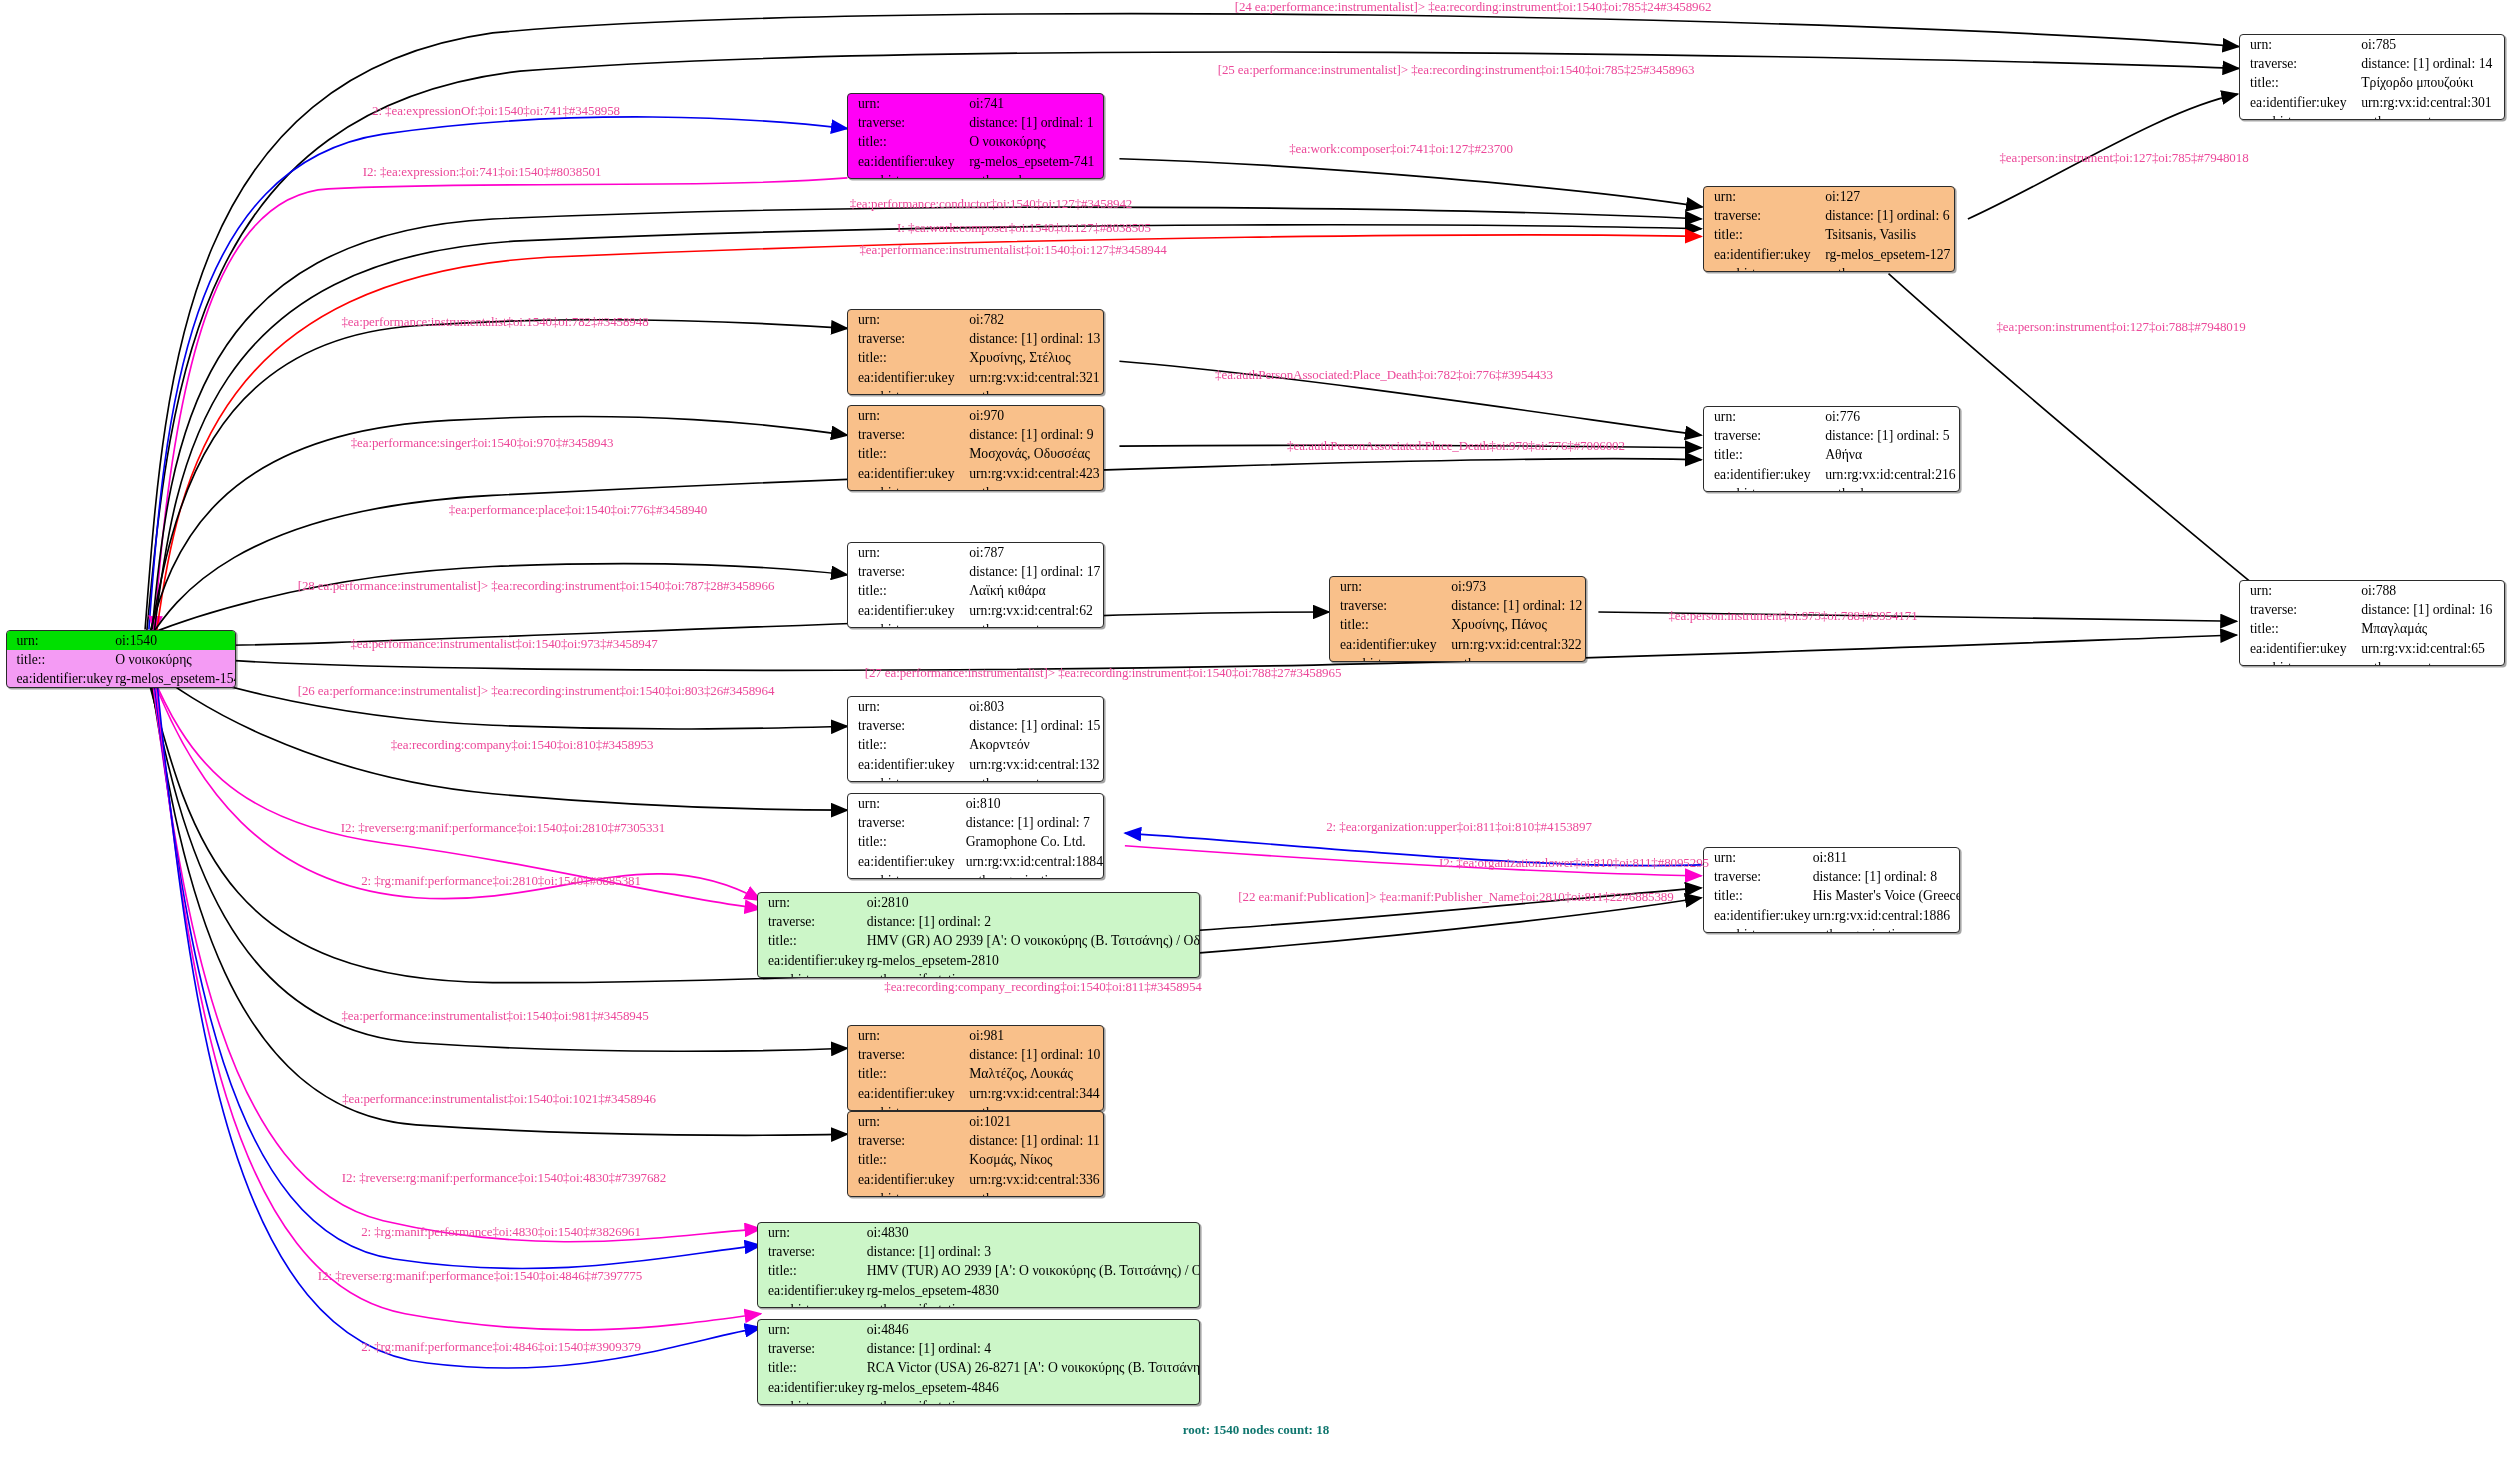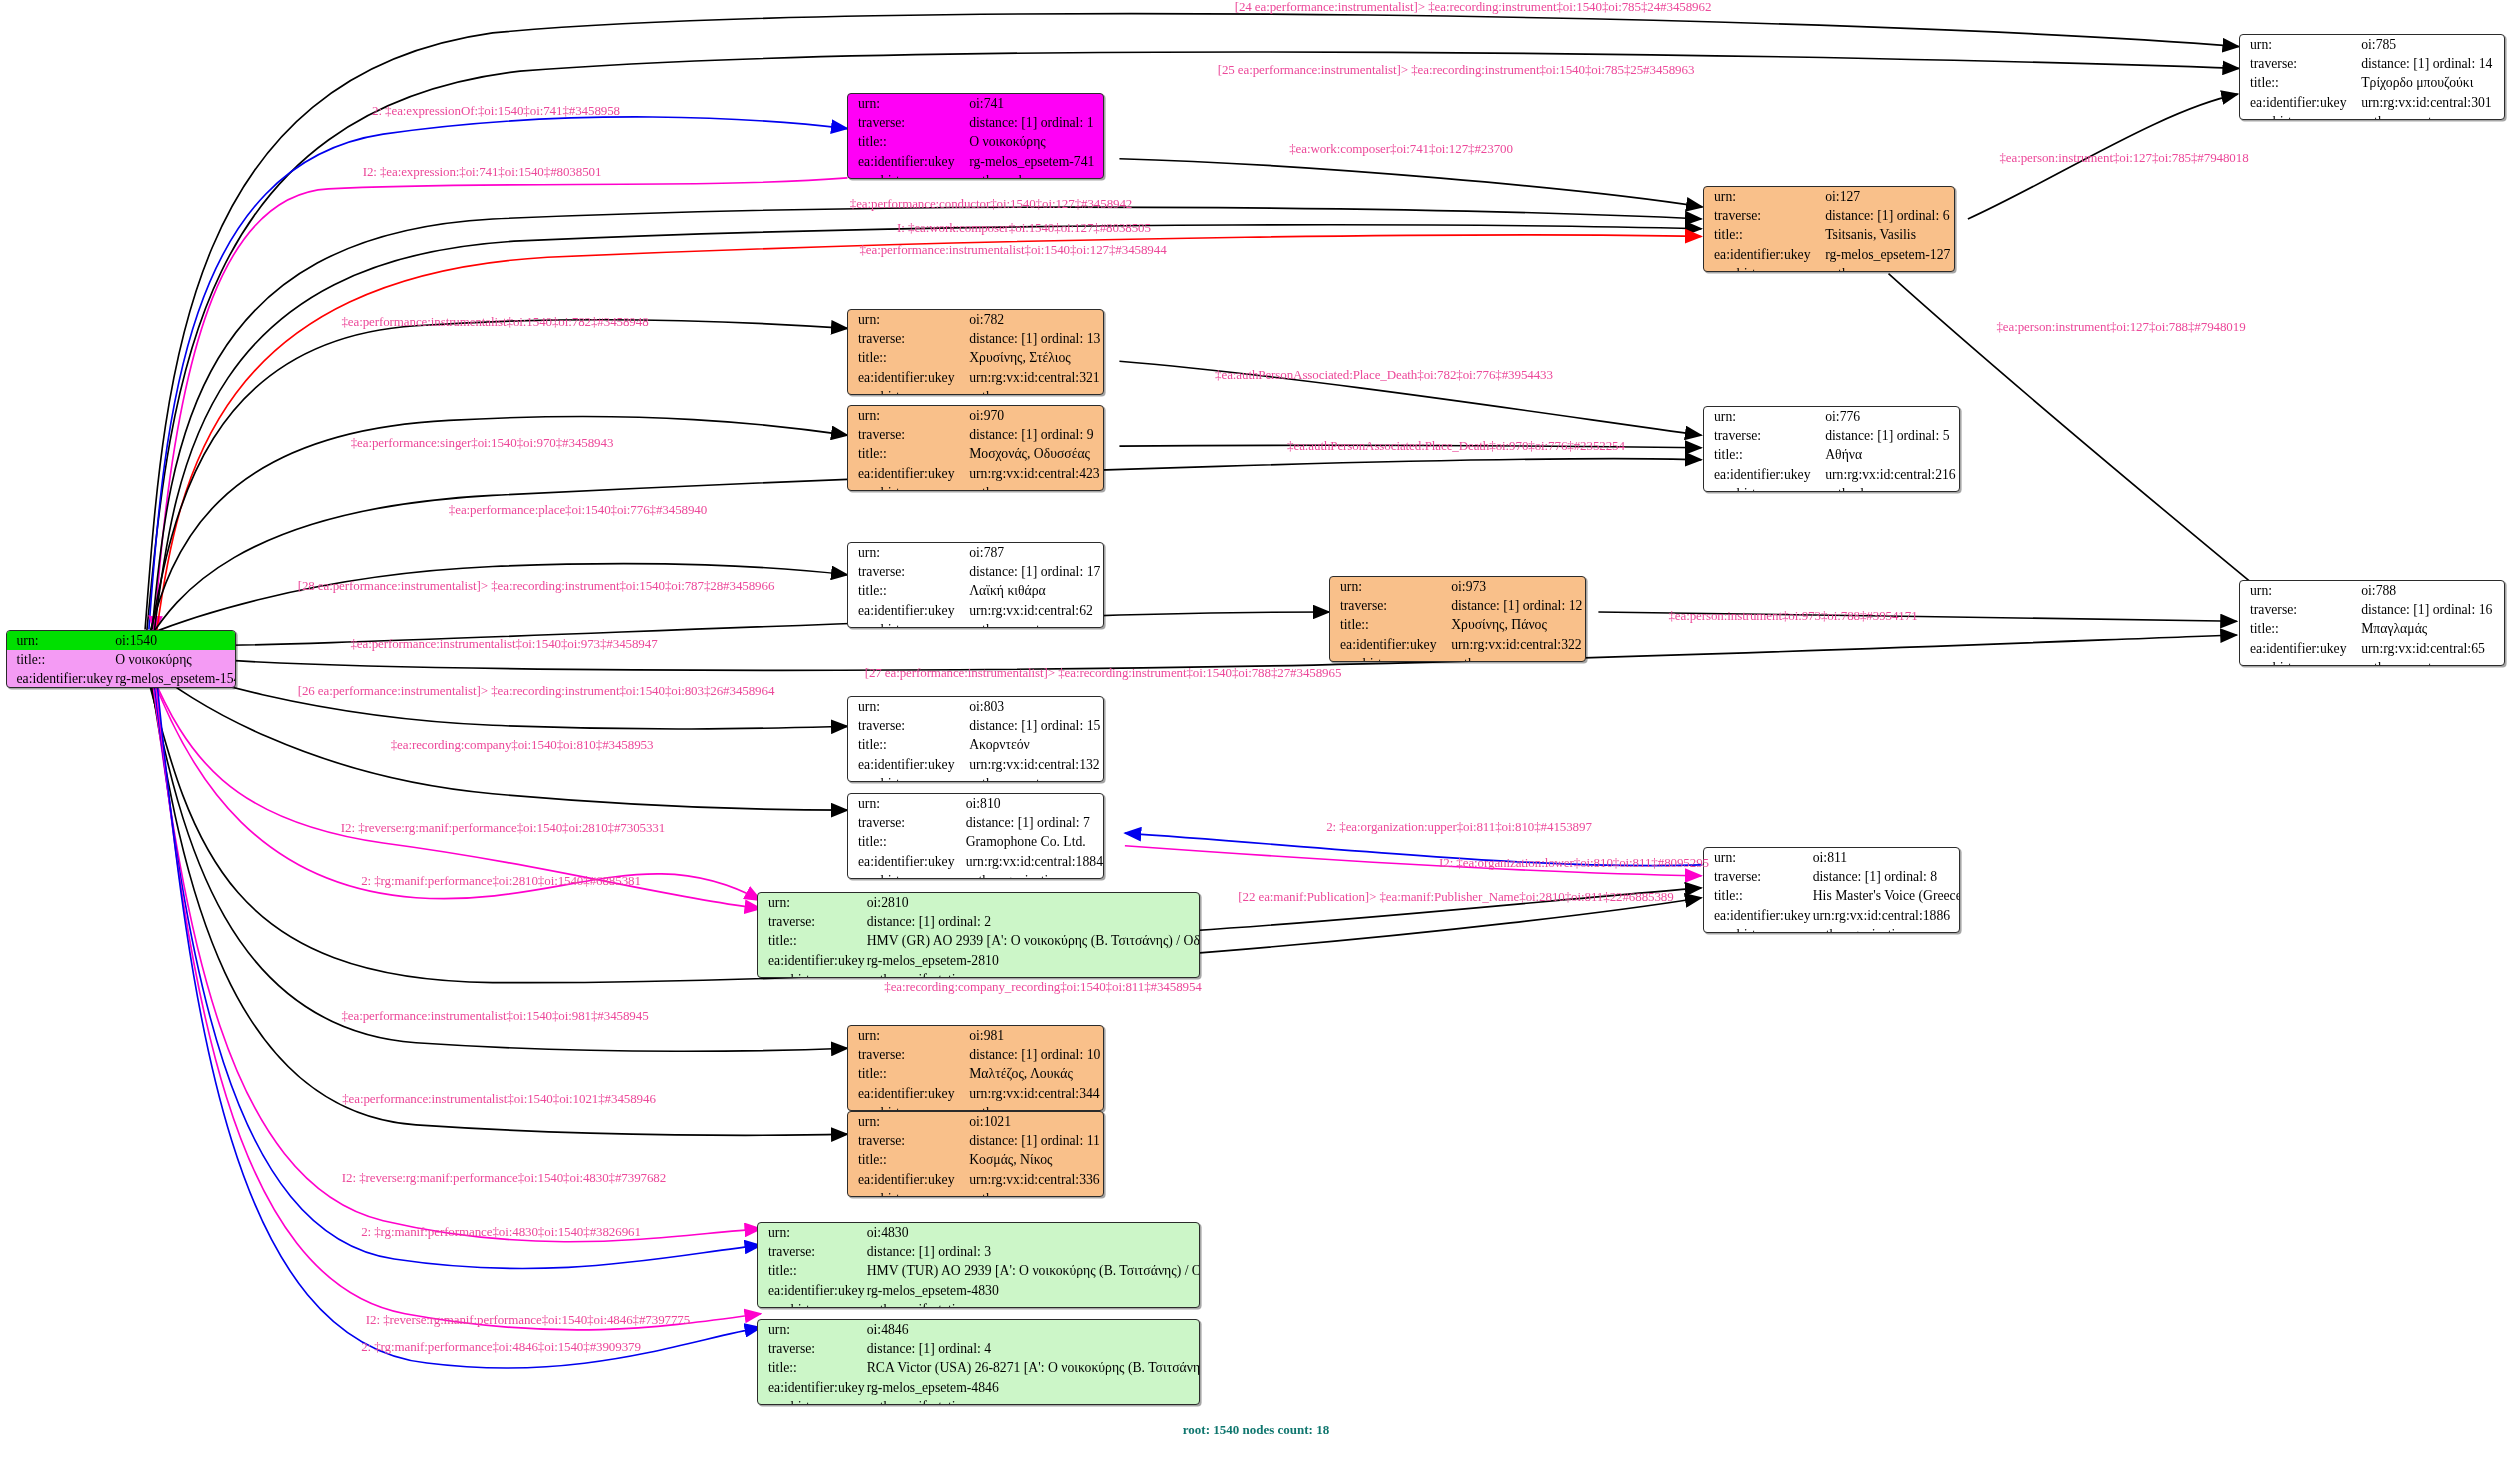--- a/index.html
+++ b/index.html
@@ -604,36 +604,36 @@
   <div class="elabel" style="left:482px;top:172px;">I2: ‡ea:expression:‡oi:741‡oi:1540‡#8038501</div>
   <div class="elabel" style="left:1401px;top:149px;">‡ea:work:composer‡oi:741‡oi:127‡#23700</div>
   <div class="elabel" style="left:991px;top:204px;">‡ea:performance:conductor‡oi:1540‡oi:127‡#3458942</div>
   <div class="elabel" style="left:1024px;top:228px;">I: ‡ea:work:composer‡oi:1540‡oi:127‡#8038505</div>
   <div class="elabel" style="left:1013px;top:250px;">‡ea:performance:instrumentalist‡oi:1540‡oi:127‡#3458944</div>
   <div class="elabel" style="left:2124px;top:158px;">‡ea:person:instrument‡oi:127‡oi:785‡#7948018</div>
   <div class="elabel" style="left:2121px;top:327px;">‡ea:person:instrument‡oi:127‡oi:788‡#7948019</div>
   <div class="elabel" style="left:495px;top:322px;">‡ea:performance:instrumentalist‡oi:1540‡oi:782‡#3458948</div>
   <div class="elabel" style="left:1384px;top:375px;">‡ea:authPersonAssociated:Place_Death‡oi:782‡oi:776‡#3954433</div>
   <div class="elabel" style="left:482px;top:443px;">‡ea:performance:singer‡oi:1540‡oi:970‡#3458943</div>
-  <div class="elabel" style="left:1456px;top:446px;">‡ea:authPersonAssociated:Place_Death‡oi:970‡oi:776‡#2352254</div>
+  <div class="elabel" style="left:1456px;top:446px;">‡ea:authPersonAssociated:Place_Death‡oi:970‡oi:776‡#7006002</div>
   <div class="elabel" style="left:578px;top:510px;">‡ea:performance:place‡oi:1540‡oi:776‡#3458940</div>
   <div class="elabel" style="left:536px;top:586px;">[28 ea:performance:instrumentalist]&gt; ‡ea:recording:instrument‡oi:1540‡oi:787‡28#3458966</div>
   <div class="elabel" style="left:504px;top:644px;">‡ea:performance:instrumentalist‡oi:1540‡oi:973‡#3458947</div>
   <div class="elabel" style="left:1793px;top:616px;">‡ea:person:instrument‡oi:973‡oi:788‡#3954171</div>
   <div class="elabel" style="left:1103px;top:673px;">[27 ea:performance:instrumentalist]&gt; ‡ea:recording:instrument‡oi:1540‡oi:788‡27#3458965</div>
   <div class="elabel" style="left:536px;top:691px;">[26 ea:performance:instrumentalist]&gt; ‡ea:recording:instrument‡oi:1540‡oi:803‡26#3458964</div>
   <div class="elabel" style="left:501px;top:745px;margin-left:21px;">‡ea:recording:company‡oi:1540‡oi:810‡#3458953</div>
   <div class="elabel" style="left:503px;top:828px;">I2: ‡reverse:rg:manif:performance‡oi:1540‡oi:2810‡#7305331</div>
   <div class="elabel" style="left:501px;top:881px;">2: ‡rg:manif:performance‡oi:2810‡oi:1540‡#6885381</div>
   <div class="elabel" style="left:1459px;top:827px;">2: ‡ea:organization:upper‡oi:811‡oi:810‡#4153897</div>
   <div class="elabel" style="left:1538px;top:863px;margin-left:36px;">I2: ‡ea:organization:lower‡oi:810‡oi:811‡#8095295</div>
   <div class="elabel" style="left:1456px;top:897px;">[22 ea:manif:Publication]&gt; ‡ea:manif:Publisher_Name‡oi:2810‡oi:811‡22#6885389</div>
   <div class="elabel" style="left:1043px;top:987px;">‡ea:recording:company_recording‡oi:1540‡oi:811‡#3458954</div>
   <div class="elabel" style="left:495px;top:1016px;">‡ea:performance:instrumentalist‡oi:1540‡oi:981‡#3458945</div>
   <div class="elabel" style="left:499px;top:1099px;">‡ea:performance:instrumentalist‡oi:1540‡oi:1021‡#3458946</div>
   <div class="elabel" style="left:504px;top:1178px;">I2: ‡reverse:rg:manif:performance‡oi:1540‡oi:4830‡#7397682</div>
   <div class="elabel" style="left:501px;top:1232px;">2: ‡rg:manif:performance‡oi:4830‡oi:1540‡#3826961</div>
-  <div class="elabel" style="left:528px;top:1276px;margin-top:44px;">I2: ‡reverse:rg:manif:performance‡oi:1540‡oi:4846‡#7397775</div>
+  <div class="elabel" style="left:480px;top:1276px;">I2: ‡reverse:rg:manif:performance‡oi:1540‡oi:4846‡#7397775</div>
   <div class="elabel" style="left:501px;top:1347px;">2: ‡rg:manif:performance‡oi:4846‡oi:1540‡#3909379</div>
 
   <div class="footer" style="left:1256px;top:1422px;">root: 1540 nodes count: 18</div>
 </div>
 
 
 </body></html>

